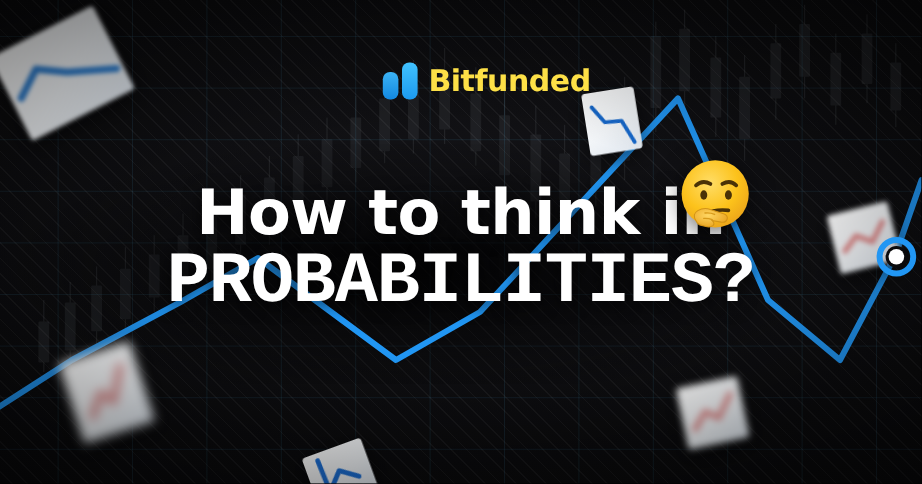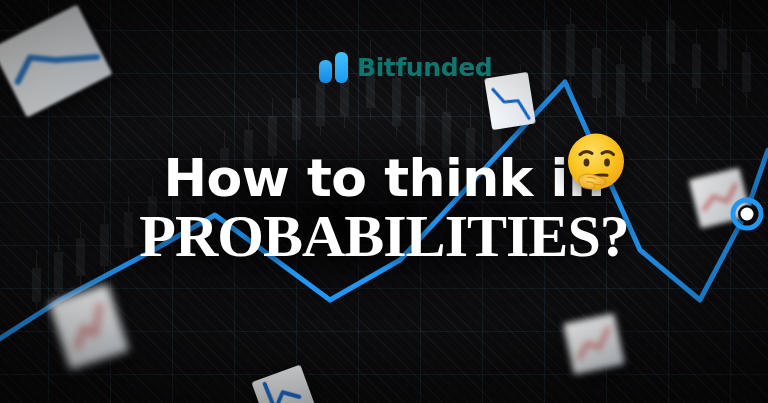--- a/index.html
+++ b/index.html
@@ -68,42 +68,42 @@
   .logo{
     position:absolute;left:319px;top:52px;
     display:flex;align-items:center;gap:9px;
     z-index:6;
   }
   .logo-mark{display:flex;align-items:flex-end;gap:3px;height:31px;}
   .logo-bar{border-radius:6px;}
   .logo-bar.b1{width:13px;height:23px;background:linear-gradient(180deg,#3bb3f5 0%,#1288e0 100%);}
   .logo-bar.b2{width:13px;height:31px;background:linear-gradient(180deg,#41c2ff 0%,#1c9af0 100%);}
   .logo-text{
-    color:#0f766e;font-size:25px;font-weight:700;letter-spacing:-0.4px;
+    color:#fde047;font-size:25px;font-weight:700;letter-spacing:-0.4px;
     font-family:"DejaVu Sans","Liberation Sans",sans-serif;
     line-height:1;
     text-align:center;
   }
 
   
   .headline{
     position:absolute;left:0;right:0;top:152px;
     text-align:center;z-index:7;
     color:#fff;
   }
   .line1{
     font-family:"DejaVu Sans","Liberation Sans",sans-serif;
     font-weight:700;
     font-size:52px;
     line-height:1.0;
     letter-spacing:-0.5px;
     text-shadow:0 3px 14px rgba(0,0,0,.75);
   }
   .line2{
-    font-family:Liberation Serif, serif;
+    font-family:Liberation Mono, monospace;
     font-weight:700;
     font-size:60px;
     line-height:1.0;
     letter-spacing:-1px;
     margin-top:2px;
     text-shadow:0 3px 14px rgba(0,0,0,.75);
   }
 
   
   .emoji{

